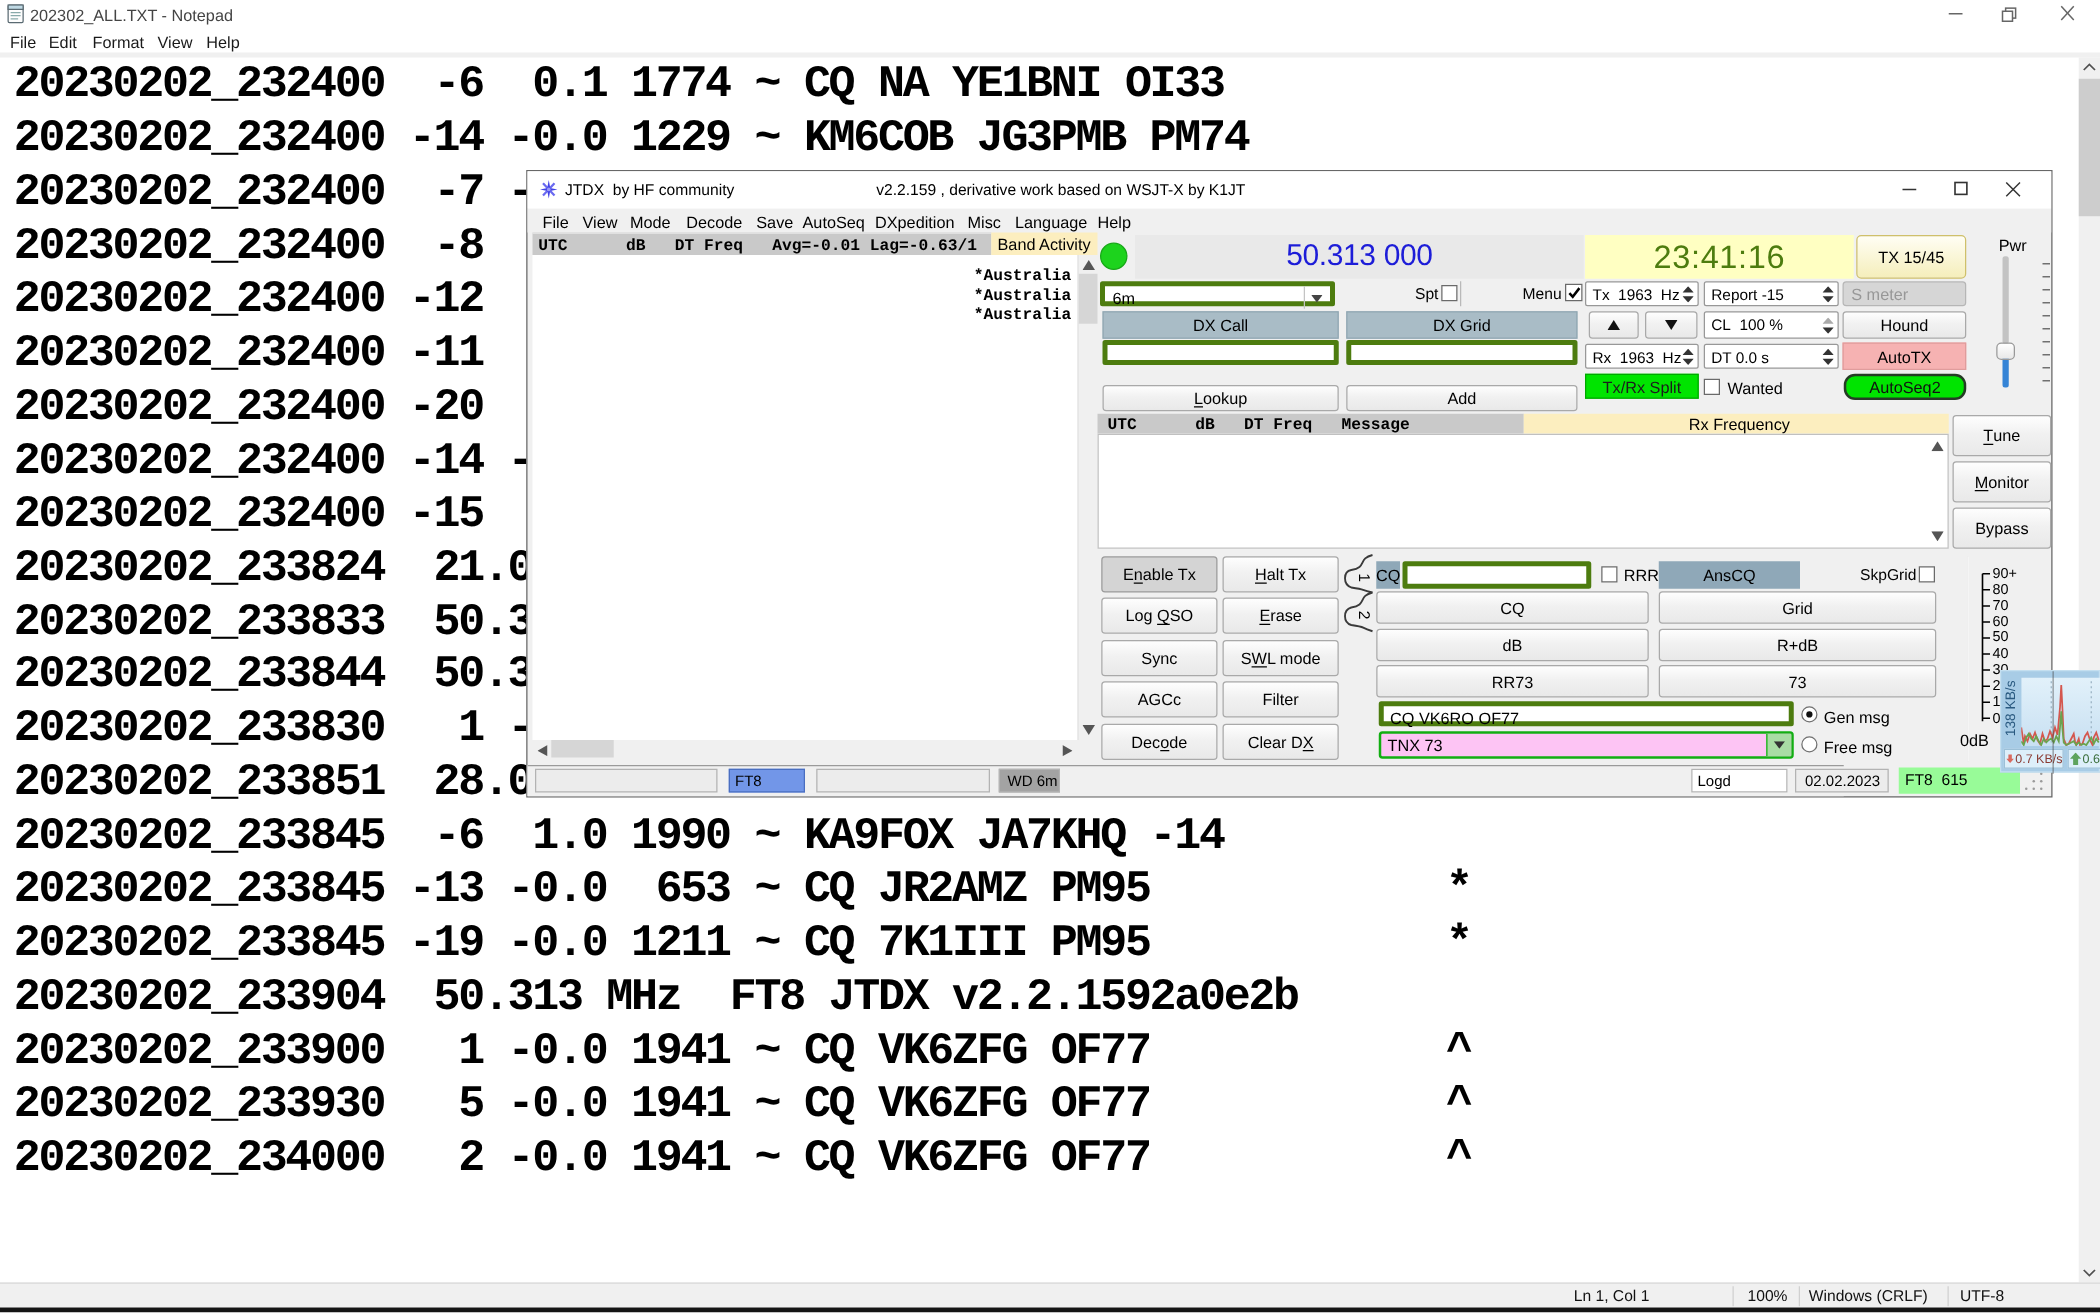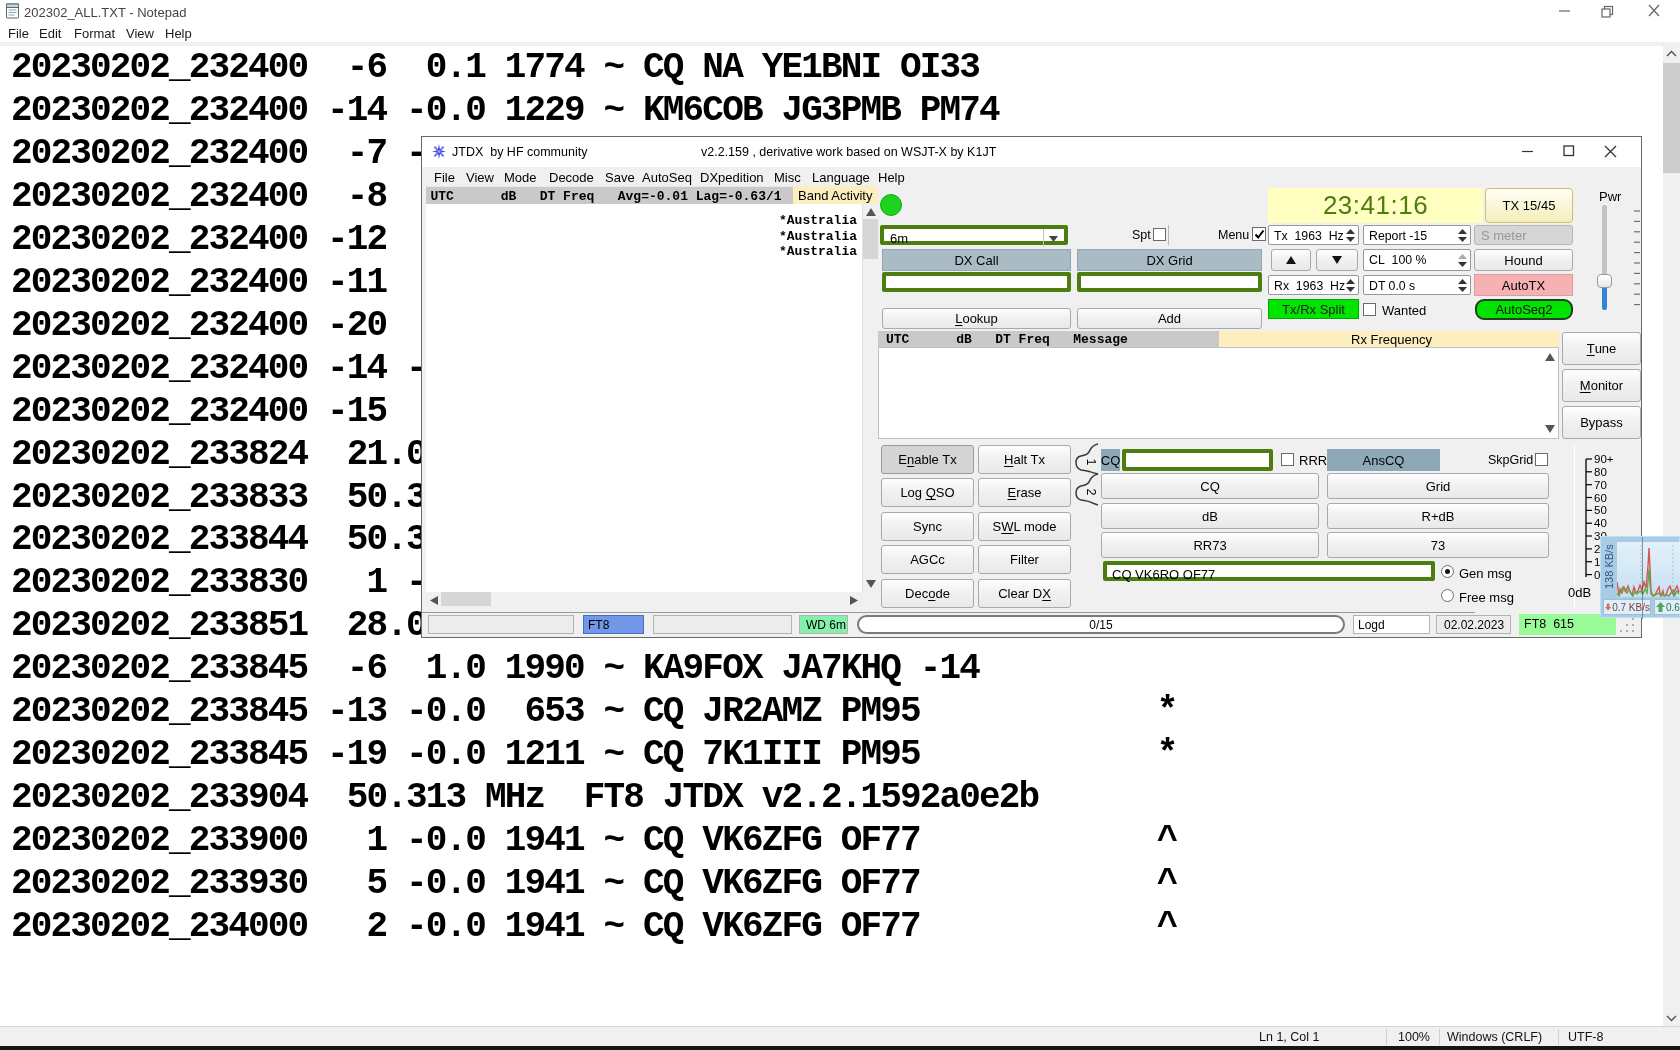--- a/index.html
+++ b/index.html
@@ -169,20 +169,21 @@
     <svg class="abs" style="left:4px;top:4px" width="8" height="9" viewBox="0 0 8 9">
         <path d="M0 4.5 L8 0 L8 9 Z" fill="#555"></path>
       </svg>
     <div class="abs" style="left:15px;top:0;width:50px;height:14px;background:#d6d6d6"></div>
     <svg class="abs" style="left:424px;top:4px" width="8" height="9" viewBox="0 0 8 9">
         <path d="M8 4.5 L0 0 L0 9 Z" fill="#555"></path>
       </svg>
   </div>
 
   <div class="abs" style="left:458px;top:57px;width:22px;height:22px;border-radius:50%;background:#1dd31d;border:1px solid #17a817"></div>
+  <div class="abs" style="left:486px;top:51px;width:359px;height:35px;background:#e9e9e9;text-align:center;font-size:24px;line-height:33px;color:#1d1dd8;letter-spacing:-0.3px">50.313 000</div>
   <div class="abs" style="left:846px;top:51px;width:215px;height:35px;background:#ffffc2;text-align:center;font-size:26px;line-height:34px;color:#4d7c0f;letter-spacing:0.5px">23:41:16</div>
   <div class="abs" style="left:1063px;top:51px;width:88px;height:35px;background:linear-gradient(#fffef4,#f5eebb);border:1px solid #cfc06a;border-radius:4px;display:flex;align-items:center;justify-content:center;font-size:13px">TX 15/45</div>
   <span class="abs lbl" style="left:1177px;top:52px">Pwr</span>
   <div class="abs" style="left:1180px;top:68px;width:5px;height:70px;background:#c3c3c3;border-radius:2px"></div>
   <div class="abs" style="left:1180px;top:143px;width:5px;height:30px;background:#3584d6;border-radius:2px"></div>
   <div class="abs" style="left:1175px;top:137px;width:15px;height:14px;background:linear-gradient(#fff,#e8e8e8);border:1px solid #999;border-radius:4px"></div>
   <svg class="abs" style="left:1210px;top:70px" width="10" height="102" viewBox="0 0 10 102">
     <g stroke="#707070" stroke-width="1.2">
         <line x1="2" y1="4" x2="8" y2="4"></line>
         <line x1="2" y1="14.4" x2="8" y2="14.4"></line>
@@ -322,20 +323,27 @@
   <div class="abs btn" style="left:905px;top:336px;width:222px;height:26px">Grid</div>
   <div class="abs btn" style="left:679px;top:366px;width:218px;height:26px">dB</div>
   <div class="abs btn" style="left:905px;top:366px;width:222px;height:26px">R+dB</div>
   <div class="abs btn" style="left:679px;top:395px;width:218px;height:26px">RR73</div>
   <div class="abs btn" style="left:905px;top:395px;width:222px;height:26px">73</div>
   <div class="abs fld" style="left:681px;top:424px;width:332px;height:20px">
       <span class="abs" style="left:5px;top:2px">CQ VK6RO OF77</span>
     </div>
   <div class="abs radio sel" style="left:1019px;top:428px"></div>
   <span class="abs lbl" style="left:1037px;top:429px">Gen msg</span>
+  <div class="abs" style="left:681px;top:448px;width:332px;height:22px;background:#fdc4f4;border:2px solid #12ae12;border-radius:3px">
+    <span class="abs" style="left:5px;top:2px">TNX 73</span>
+    <div class="abs" style="right:0;top:0;width:20px;height:18px;background:#a9dca4;border-left:1px solid #12ae12"></div>
+    <svg class="abs" style="right:5px;top:6px" width="9" height="6" viewBox="0 0 9 6">
+        <path d="M0 0 L9 0 L4.5 6 Z" fill="#333"></path>
+      </svg>
+  </div>
   <div class="abs radio" style="left:1019px;top:452px"></div>
   <span class="abs lbl" style="left:1037px;top:453px">Free msg</span>
 
   <div class="abs" style="left:1152px;top:308px;width:1px;height:164px;background:#cecece;border-right:1px solid #fff"></div>
   <svg class="abs" style="left:1160px;top:318px" width="12" height="128" viewBox="0 0 12 128">
     <line x1="4" y1="4" x2="4" y2="122" stroke="#000" stroke-width="1.3"></line>
     <g stroke="#000" stroke-width="1.2">
         <line x1="4" y1="4" x2="10" y2="4"></line>
         <line x1="4" y1="16.8" x2="10" y2="16.8"></line>
         <line x1="4" y1="29.7" x2="10" y2="29.7"></line>
@@ -359,24 +367,23 @@
   <span class="meterlab" style="left:1172px;top:419px">10</span>
   <span class="meterlab" style="left:1172px;top:432px">0</span>
   <span class="abs lbl" style="left:1146px;top:448px">0dB</span>
 
   <div class="abs statbar">
     <div class="sunken" style="left:6px;width:146px"></div>
     <div class="sunken" style="left:161px;width:61px;background:#7296e8;border-color:#4a6ec0">
         <span class="abs" style="left:4px;top:2px;color:#000">FT8</span>
       </div>
     <div class="sunken" style="left:231px;width:139px"></div>
-    <div class="sunken" style="left:377px;width:49px;background:#86efac;text-align:left">
+    <div class="sunken" style="left:377px;width:49px;background:#a3a3a3;text-align:left">
         <span class="abs" style="left:6px;top:2px">WD 6m</span>
       </div>
-    <div class="abs" style="left:435px;top:2px;width:488px;height:19px;background:#fff;border:2px solid #7a7a7a;border-radius:10px;text-align:center;font-size:12px;line-height:16px">0/15</div>
     <div class="sunken" style="left:931px;width:77px;background:#fff">
         <span class="abs" style="left:4px;top:2px">Logd</span>
       </div>
     <div class="sunken" style="left:1014px;width:75px;text-align:center">
         <span class="abs" style="left:7px;top:2px">02.02.2023</span>
       </div>
     <div class="abs" style="left:1097px;top:1px;width:97px;height:21px;background:#98fb98">
         <span class="abs" style="left:5px;top:3px;font-size:12.5px">FT8&nbsp; 615</span>
       </div>
     <svg class="abs" style="left:1196px;top:3px" width="18" height="18" viewBox="0 0 18 18">

